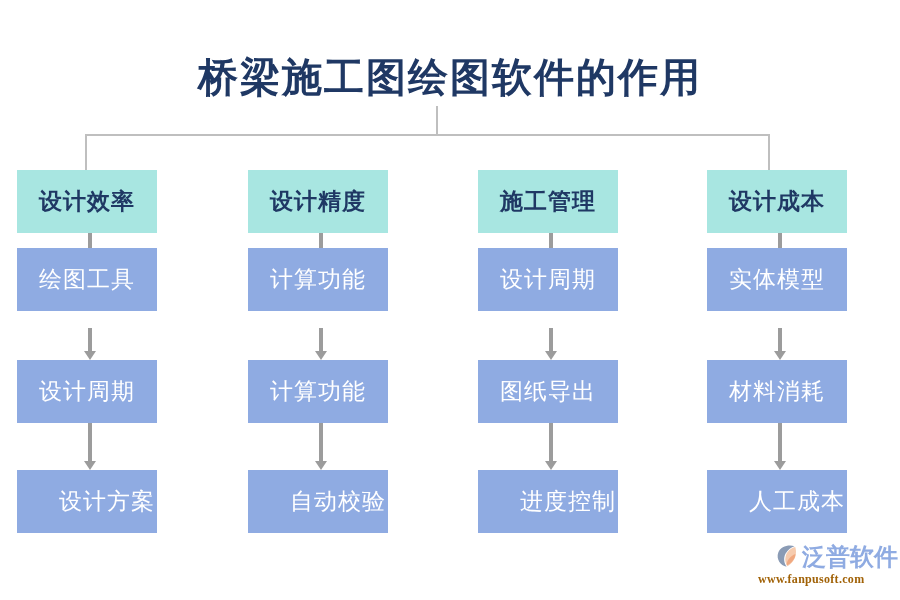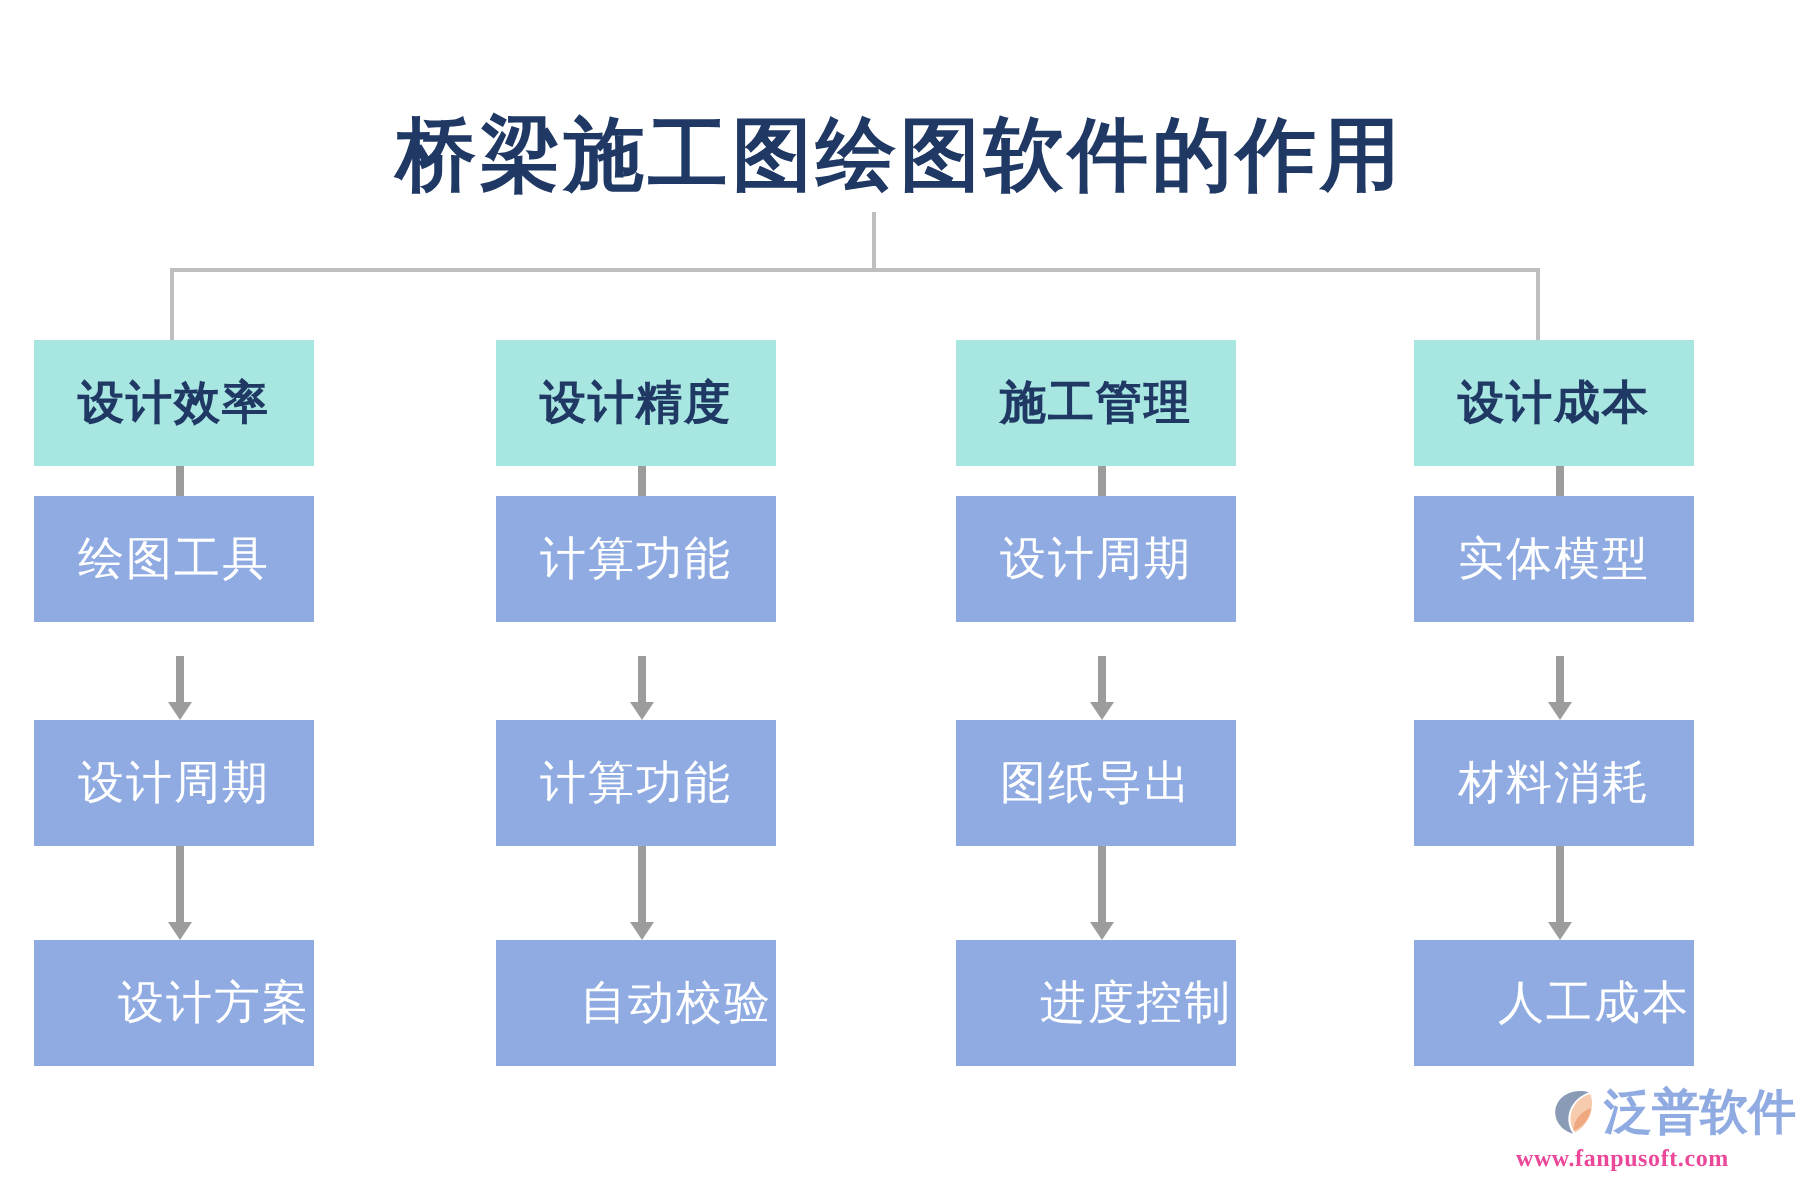--- a/index.html
+++ b/index.html
@@ -168,21 +168,21 @@
     letter-spacing: 0px;
     line-height: 28px;
     white-space: nowrap;
   }
   #logo-url {
     position: absolute;
     left: 1px;
     top: 29px;
     font-size: 12px;
     font-weight: 700;
-    color: #ec4899;
+    color: #a16207;
     letter-spacing: 0.3px;
     white-space: nowrap;
     font-family: "Liberation Serif", "DejaVu Serif", serif;
   }
 </style>
 </head>
 <body>
 
 <div id="canvas">
 

